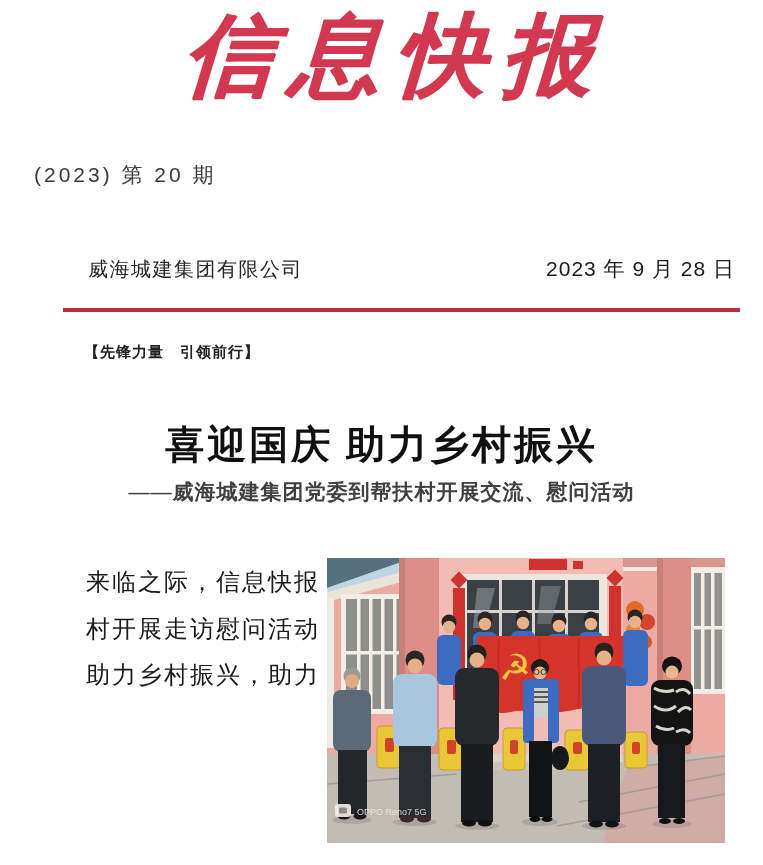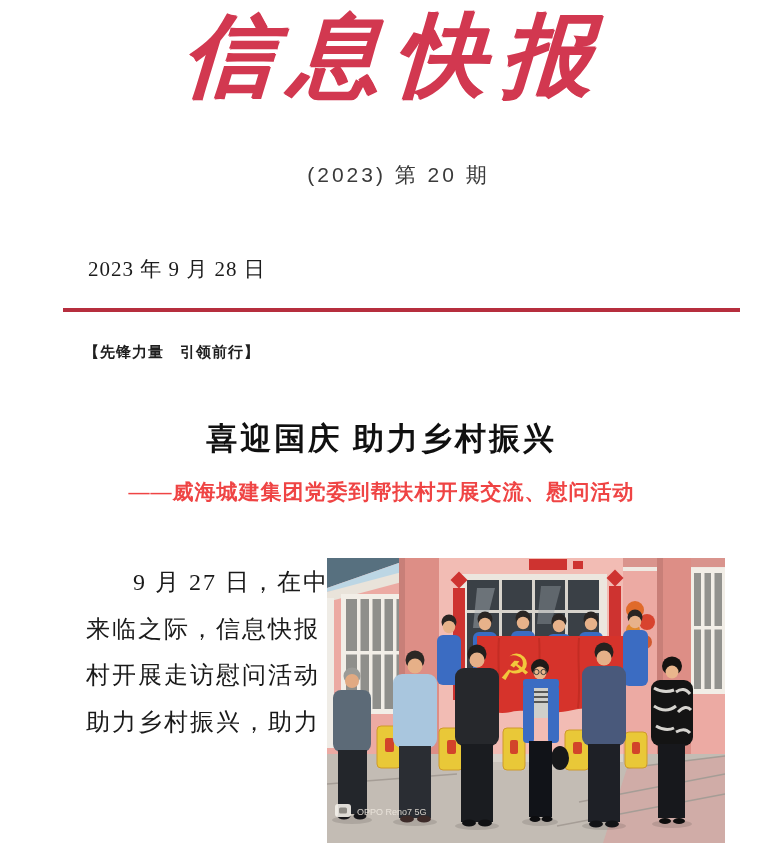--- a/index.html
+++ b/index.html
@@ -15,53 +15,53 @@
   .masthead-title {
     display:inline-block;
     font-family:"DejaVu Serif","Liberation Serif",serif;
     font-style:italic; font-weight:bold;
     font-size:90px; line-height:1.22; letter-spacing:16px;
     color:#d23850; transform:skewX(-3deg);
     text-shadow:1px 1px 0 #d23850;
     margin-left:28px;
   }
   .issue-line {
-    position:absolute; top:161px; left:0; width:100%; text-align:center;
+    position:absolute; top:161px; left:0; width:100%; 
     font-family:"Liberation Sans","DejaVu Sans",sans-serif;
     font-size:21px; color:#3a3a3a; letter-spacing:3px;
     padding-left:34px;
   }
   .info-row {
     position:absolute; top:255px; left:88px; right:28px;
     display:flex; justify-content:space-between; align-items:baseline;
   }
   .company {
     font-family:"Liberation Sans","DejaVu Sans",sans-serif;
     font-size:20px; color:#262626; letter-spacing:1.5px;
   }
   .date {
-    font-family:Liberation Serif, serif;
+    font-family:Liberation Sans, sans-serif;
     font-size:21px; color:#1c1c1c; letter-spacing:1px;
   }
   .red-rule {
     position:absolute; top:308px; left:63px; right:23px; height:4px;
     background:#b62e3e; border:0;
   }
   .section-header {
     position:absolute; top:343px; left:84px;
     font-family:"Liberation Sans","DejaVu Sans",sans-serif;
     font-weight:bold; font-size:15px; color:#1f1f1f; letter-spacing:1px;
   }
   .article-title {
     position:absolute; top:418px; left:0; width:100%; text-align:center;
-    font-size:31px; font-weight:bold; color:#101010; letter-spacing:3px;
+    font-size:39px; font-weight:bold; color:#101010; letter-spacing:3px;
   }
   .article-subtitle {
     position:absolute; top:478px; left:0; width:100%; text-align:center;
-    font-size:21px; font-weight:600; color:#ef4444; letter-spacing:1px;
+    font-size:21px; font-weight:600; color:#404040; letter-spacing:1px;
   }
   .body-text { position:absolute; top:559px; left:86px; width:252px; }
   .body-line {
     height:46.5px; line-height:46.5px; white-space:nowrap;
     font-size:24px; letter-spacing:2px; color:#1a1a1a;
   }
   .body-line.indent { text-indent:47px; }
   .photo-frame {
     position:absolute; left:327px; top:558px; width:398px; height:285px;
     overflow:hidden;
@@ -73,33 +73,33 @@
 
 <div class="page">
 
   <div class="masthead">
     <div class="masthead-title">信息快报</div>
   </div>
 
   <div class="issue-line">(2023) 第 20 期</div>
 
   <div class="info-row">
+    <span class="company">威海城建集团有限公司</span>
     <span class="date">2023 年 9 月 28 日</span>
   </div>
 
   <div class="red-rule"></div>
 
   <div class="section-header">【先锋力量　引领前行】</div>
 
   <div class="article-title">喜迎国庆 助力乡村振兴</div>
 
   <div class="article-subtitle">——威海城建集团党委到帮扶村开展交流、慰问活动</div>
 
   <div class="body-text">
-    <div class="body-line indent">9 月 27 日，在中</div>
     <div class="body-line">来临之际，信息快报</div>
     <div class="body-line">村开展走访慰问活动，</div>
     <div class="body-line">助力乡村振兴，助力</div>
   </div>
 
   <div class="photo-frame">
     <svg viewBox="0 0 398 285" xmlns="http://www.w3.org/2000/svg">
 
       <rect x="0" y="0" width="398" height="285" fill="#ecaaa3"></rect>
 

